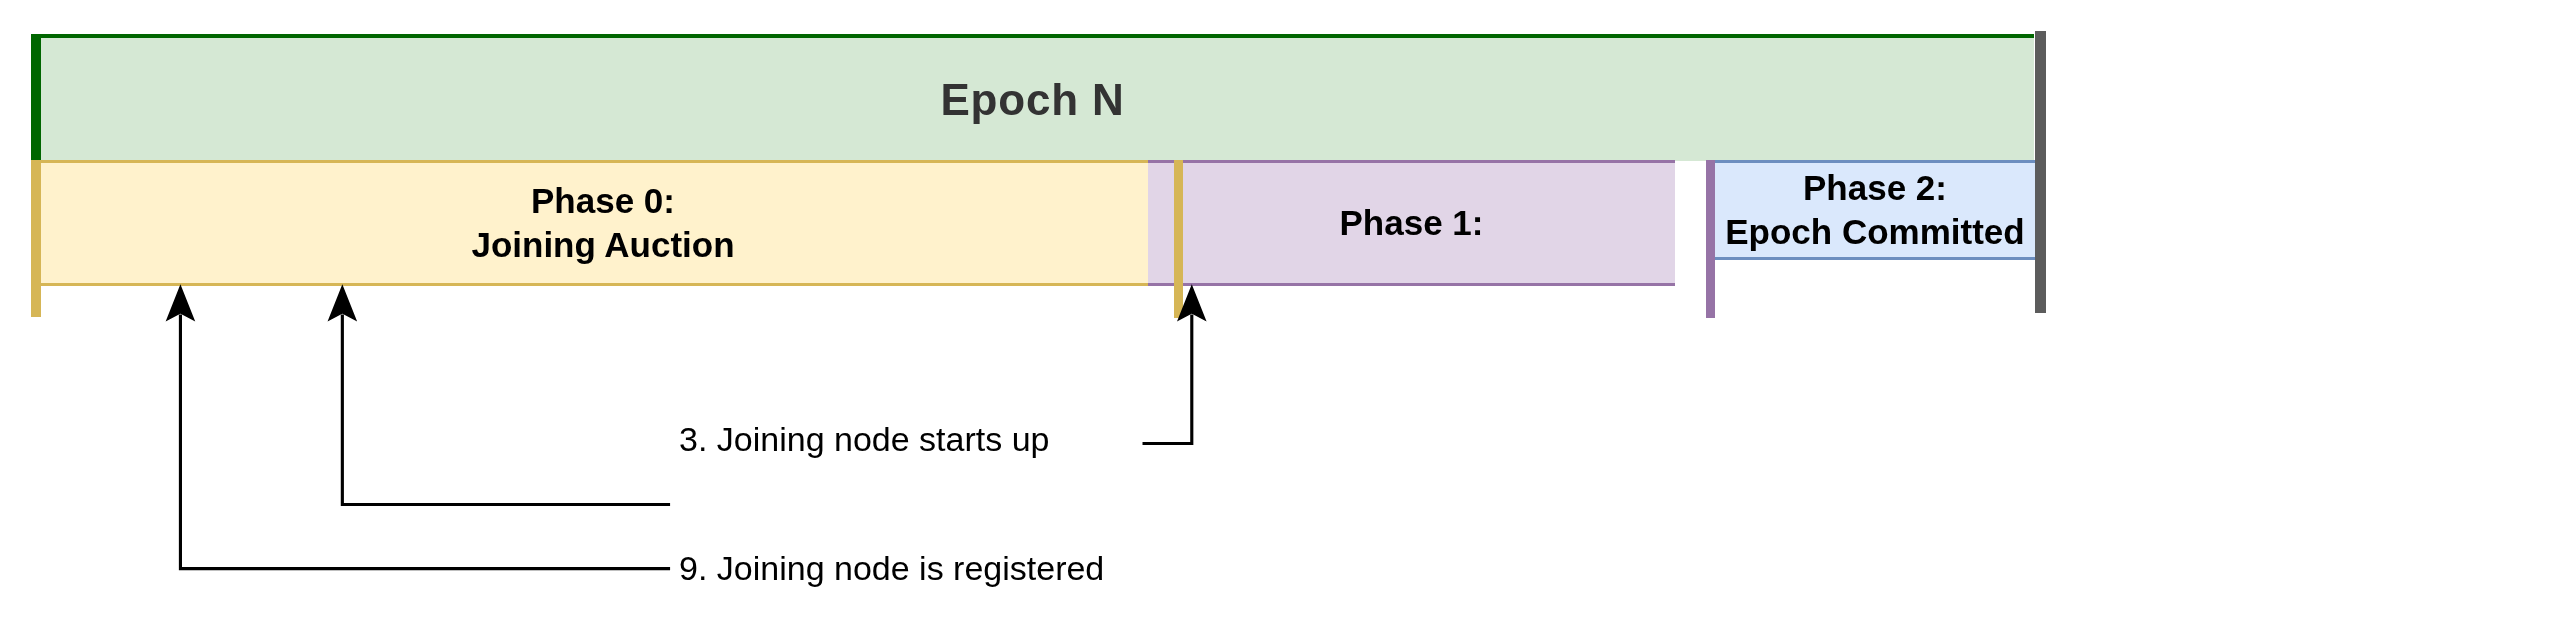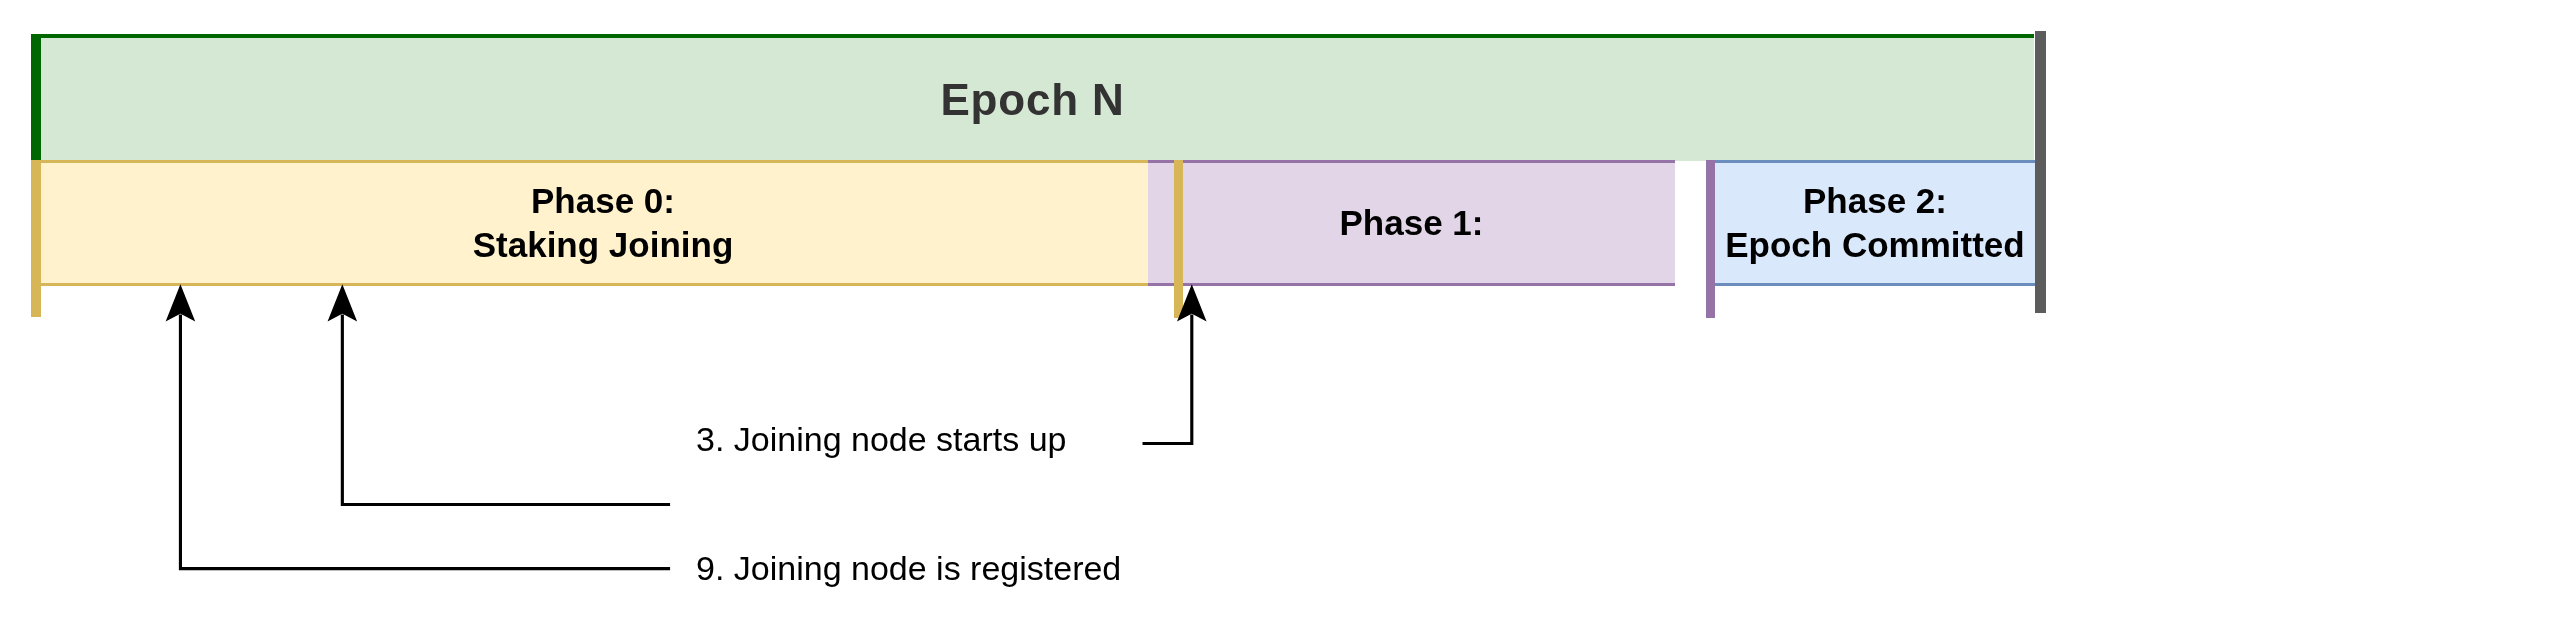--- a/index.html
+++ b/index.html
@@ -61,21 +61,21 @@
     border-top: 3.9px solid #d6b656;
     border-bottom: 3.9px solid #d6b656;
   }
   #phase-1 {
     left: 1148px; top: 160px; width: 527px; height: 126px;
     background: #e1d5e7;
     border-top: 3.9px solid #9673a6;
     border-bottom: 3.9px solid #9673a6;
   }
   #phase-2 {
-    left: 1714px; top: 160px; width: 322px; height: 126px;
+    left: 1714px; top: 160px; width: 322px; height: 100px;
     background: #dae8fc;
     border-top: 3.9px solid #6c8ebf;
     border-bottom: 3.9px solid #6c8ebf;
     text-align: center;
   }
   
   .tick {
     position: absolute;
   }
   #tick-phase0-left {
@@ -100,40 +100,39 @@
     left: 0; top: 0;
     pointer-events: none;
   }
   .note {
     position: absolute;
     left: 679px;
     font-size: 34px;
     line-height: 45px;
     color: #000000;
     white-space: nowrap;
-    margin-left: 17px;
   }
   #note-step-3 { top: 417px; }
   #note-step-2 { top: 482px; }
   #note-step-1 { top: 546px; }
 </style>
 </head>
 <body>
 
 <div class="stage">
 
   <div class="box" id="epoch-n">
     <span class="epoch-label">Epoch N</span>
   </div>
   <div id="epoch-start-marker"></div>
 
 
   <div class="box" id="phase-0">
     <span class="phase-line">Phase 0:</span>
-    <span class="phase-line">Staking Joining</span>
+    <span class="phase-line">Joining Auction</span>
   </div>
 
   <div class="box" id="phase-1">
     <span class="phase-line">Phase 1:</span>
   </div>
 
   <div class="box" id="phase-2">
     <span class="phase-line">Phase 2:</span>
     <span class="phase-line">Epoch Committed</span>
   </div>

